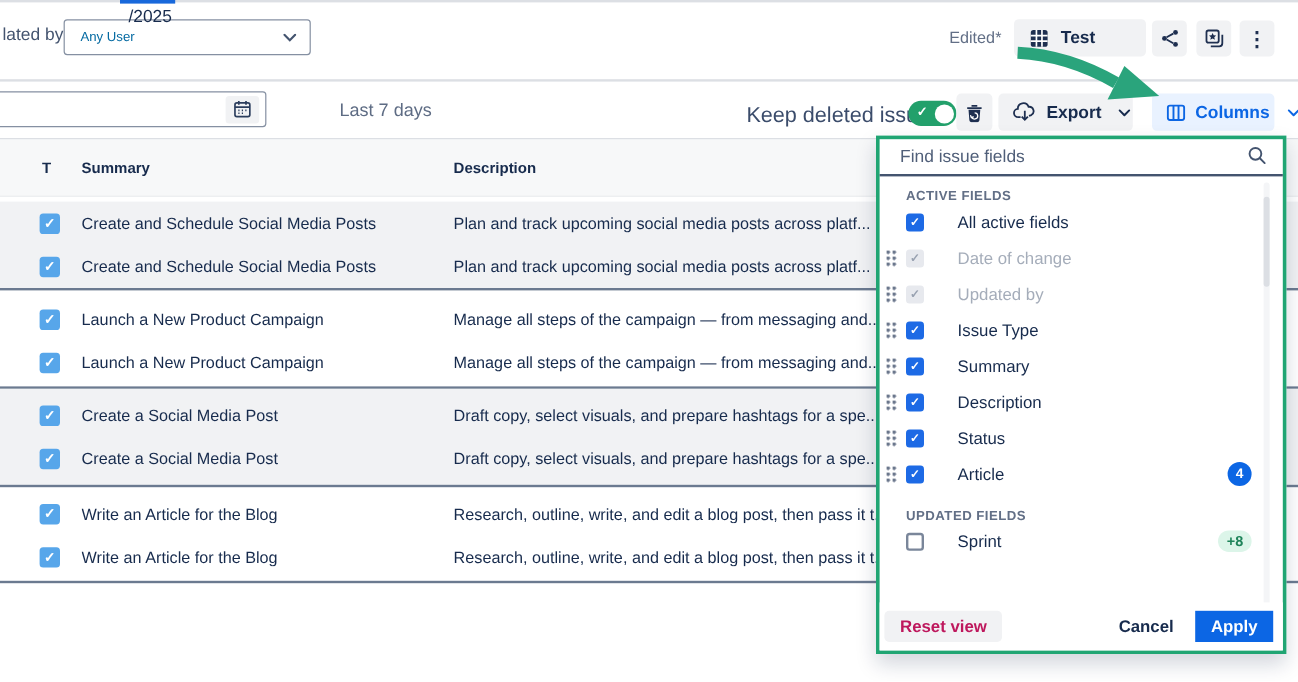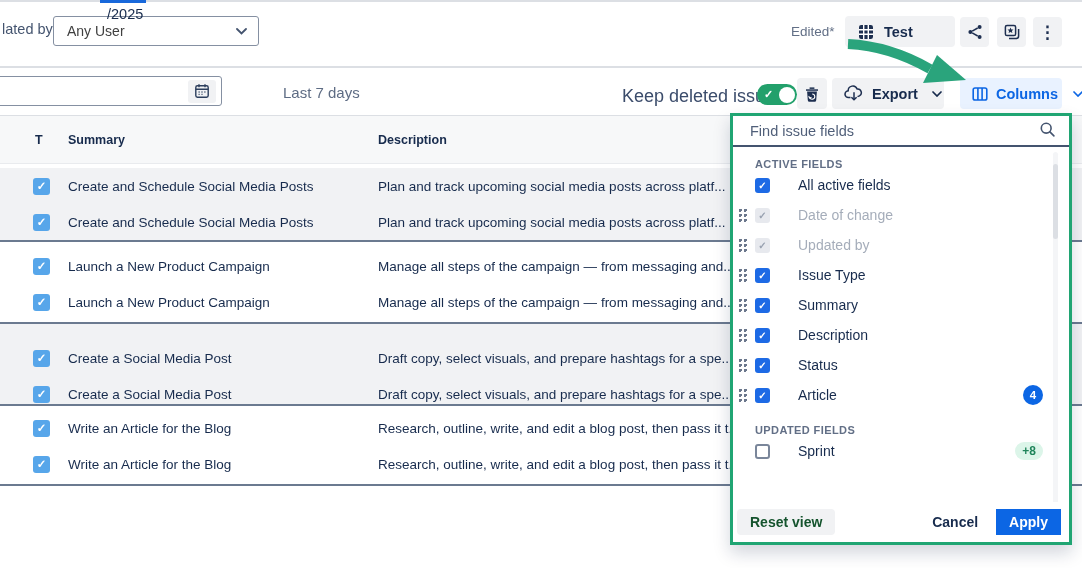--- a/index.html
+++ b/index.html
@@ -13,21 +13,21 @@
   .rule.r1{top:66px;}
   .rule.r2{top:115px;}
   .rule.r3{top:163px;height:1px;background:#E9EBEE;}
   .gsep{position:absolute;left:0;right:0;height:2px;background:#6B7A90;}
 
   
   .cut-label{position:absolute;left:2px;top:21px;font-size:14.5px;color:#44546F;}
   .user-select{position:absolute;left:53px;top:16px;width:206px;height:30px;border:1.5px solid #8590A2;
                border-radius:3px;background:#fff;display:flex;align-items:center;
                padding:0 11px 0 13px;box-sizing:border-box;cursor:pointer;}
-  .user-select .val{flex:1;font-size:14px;color:#404040;}
+  .user-select .val{flex:1;font-size:11px;color:#0369a1;}
 
   .edited{position:absolute;left:791px;top:24px;font-size:13.5px;color:#626F86;}
   .btn{display:flex;align-items:center;background:#F1F2F4;border:none;border-radius:4px;cursor:pointer;
        font-family:"Liberation Sans",sans-serif;}
   .test-btn{position:absolute;left:845px;top:16px;width:110px;height:31px;gap:10px;padding:0 0 0 13px;
             font-size:14.5px;font-weight:600;color:#172B4D;}
   .icon-btn{position:absolute;top:17px;width:29px;height:30px;justify-content:center;}
   .share-btn{left:960px;} .save-btn{left:997px;} .kebab-btn{left:1033px;}
   .kebab-glyph{font-size:17px;font-weight:700;color:#1E2F50;line-height:1;}
 
@@ -51,21 +51,21 @@
   
   .thead{position:absolute;left:0;top:116px;width:1082px;height:47px;background:#F7F8F9;
          display:flex;align-items:center;font-size:12.5px;font-weight:700;color:#172B4D;}
   .th1{width:68px;padding-left:35px;box-sizing:border-box;}
   .th2{width:310px;}
   .th3{flex:1;}
   .tgroup{position:absolute;left:0;width:1082px;box-sizing:border-box;}
   .tgroup.shaded{background:#F1F2F4;}
   .g0{top:168px;height:72px;}
   .g1{top:242px;height:80px;padding-top:6px;}
-  .g2{top:324px;height:80px;padding-top:16px;}
+  .g2{top:324px;height:80px;padding-top:4px;}
   .g3{top:406px;height:78px;padding-top:4px;}
   .trow{display:flex;align-items:center;height:36px;font-size:13.5px;color:#172B4D;}
   .cb-cell{width:68px;padding-left:33px;box-sizing:border-box;display:flex;align-items:center;}
   .tcb{width:17px;height:17px;border-radius:3px;background:#57A6EA;display:flex;align-items:center;
        justify-content:center;color:#fff;font-size:11.5px;font-weight:700;cursor:pointer;}
   .tcb::after{content:"✓";}
   .cell-sum{width:310px;white-space:nowrap;overflow:hidden;}
   .cell-desc{flex:1;white-space:nowrap;overflow:hidden;}
 
   
@@ -98,21 +98,21 @@
   .plabel{margin-left:28px;font-size:14px;color:#172B4D;}
   .pitem.dim .plabel{color:#A5ADBA;}
   .badge-num{margin-left:auto;margin-right:26px;min-width:20px;height:20px;border-radius:10px;background:#0C66E4;
              color:#fff;font-size:11.5px;font-weight:700;display:flex;align-items:center;justify-content:center;}
   .badge-plus{margin-left:auto;margin-right:26px;padding:0 7px;height:18px;border-radius:9px;background:#DCF5E9;
               color:#1F845A;font-size:12px;font-weight:600;display:flex;align-items:center;}
   .scroll-track{position:absolute;right:11px;top:36px;width:5px;height:358px;background:#F4F5F7;border-radius:3px;}
   .scroll-thumb{position:absolute;right:11px;top:48px;width:5px;height:75px;background:#DCDFE4;border-radius:3px;cursor:pointer;}
   .panel-footer{position:absolute;left:0;right:0;bottom:0;height:40px;display:flex;align-items:center;
                 padding:0 8px 0 4px;box-sizing:border-box;background:#fff;}
-  .reset-btn{height:26px;padding:0 13px;font-size:14px;font-weight:600;color:#14532d;border-radius:4px;}
+  .reset-btn{height:26px;padding:0 13px;font-size:14px;font-weight:600;color:#be185d;border-radius:4px;}
   .cancel-btn{margin-left:auto;background:none;border:none;font-size:14px;font-weight:600;color:#172B4D;
               cursor:pointer;padding:0 10px;font-family:"Liberation Sans",sans-serif;}
   .apply-btn{margin-left:8px;height:26px;padding:0 13px;border:none;border-radius:0;background:#0C66E4;
              color:#fff;font-size:14px;font-weight:600;cursor:pointer;font-family:"Liberation Sans",sans-serif;}
   svg{display:block;}
 </style>
 </head>
 <body>
 
 <div class="screen">

